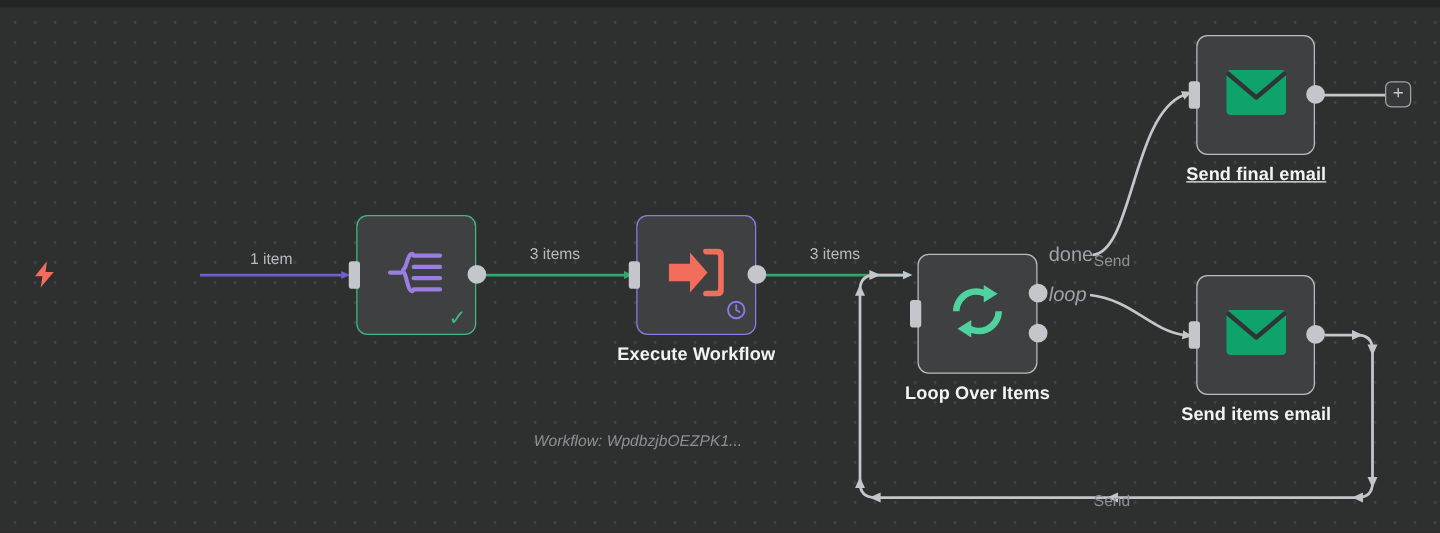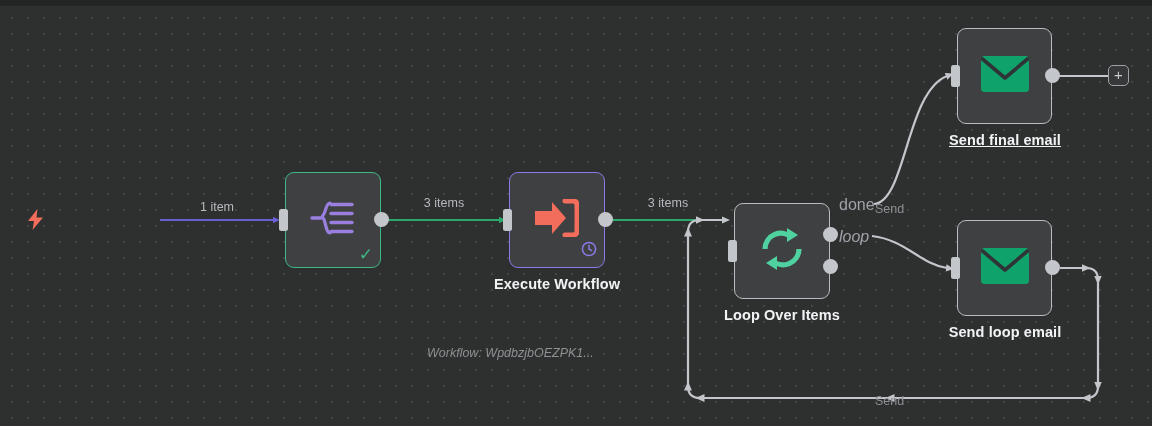--- a/index.html
+++ b/index.html
@@ -295,21 +295,21 @@
     <div class="box nbox-gray" style="width:95px; height:96px;">
       <span>
         <svg width="48" height="36" viewBox="0 0 48 36" xmlns="http://www.w3.org/2000/svg">
           <rect x="0" y="0" width="48" height="36" rx="3.5" fill="#0fa36b"></rect>
           <path d="M1.5,3 L24,22 L46.5,3" stroke="#2f3436" stroke-width="3.6" fill="none" stroke-linecap="round" stroke-linejoin="round"></path>
         </svg>
       </span>
     </div>
     <div class="port-in" style="left:-6px; top:37px;"></div>
     <div class="port-out" style="left:88px; top:40px;"></div>
-    <div class="caption" style="left:-82px; top:104px;">Send loop email</div>
+    <div class="caption" style="left:-82px; top:104px;">Send items email</div>
     <div class="subcaption" style="left:-82px; top:126px;">Send</div>
   </div>
 
   <div class="edge-label" style="left:157px; top:200px; width:120px;">1 item</div>
   <div class="edge-label" style="left:384px; top:196px; width:120px;">3 items</div>
   <div class="edge-label" style="left:608px; top:196px; width:120px;">3 items</div>
 
 </div>
 
 </body></html>

